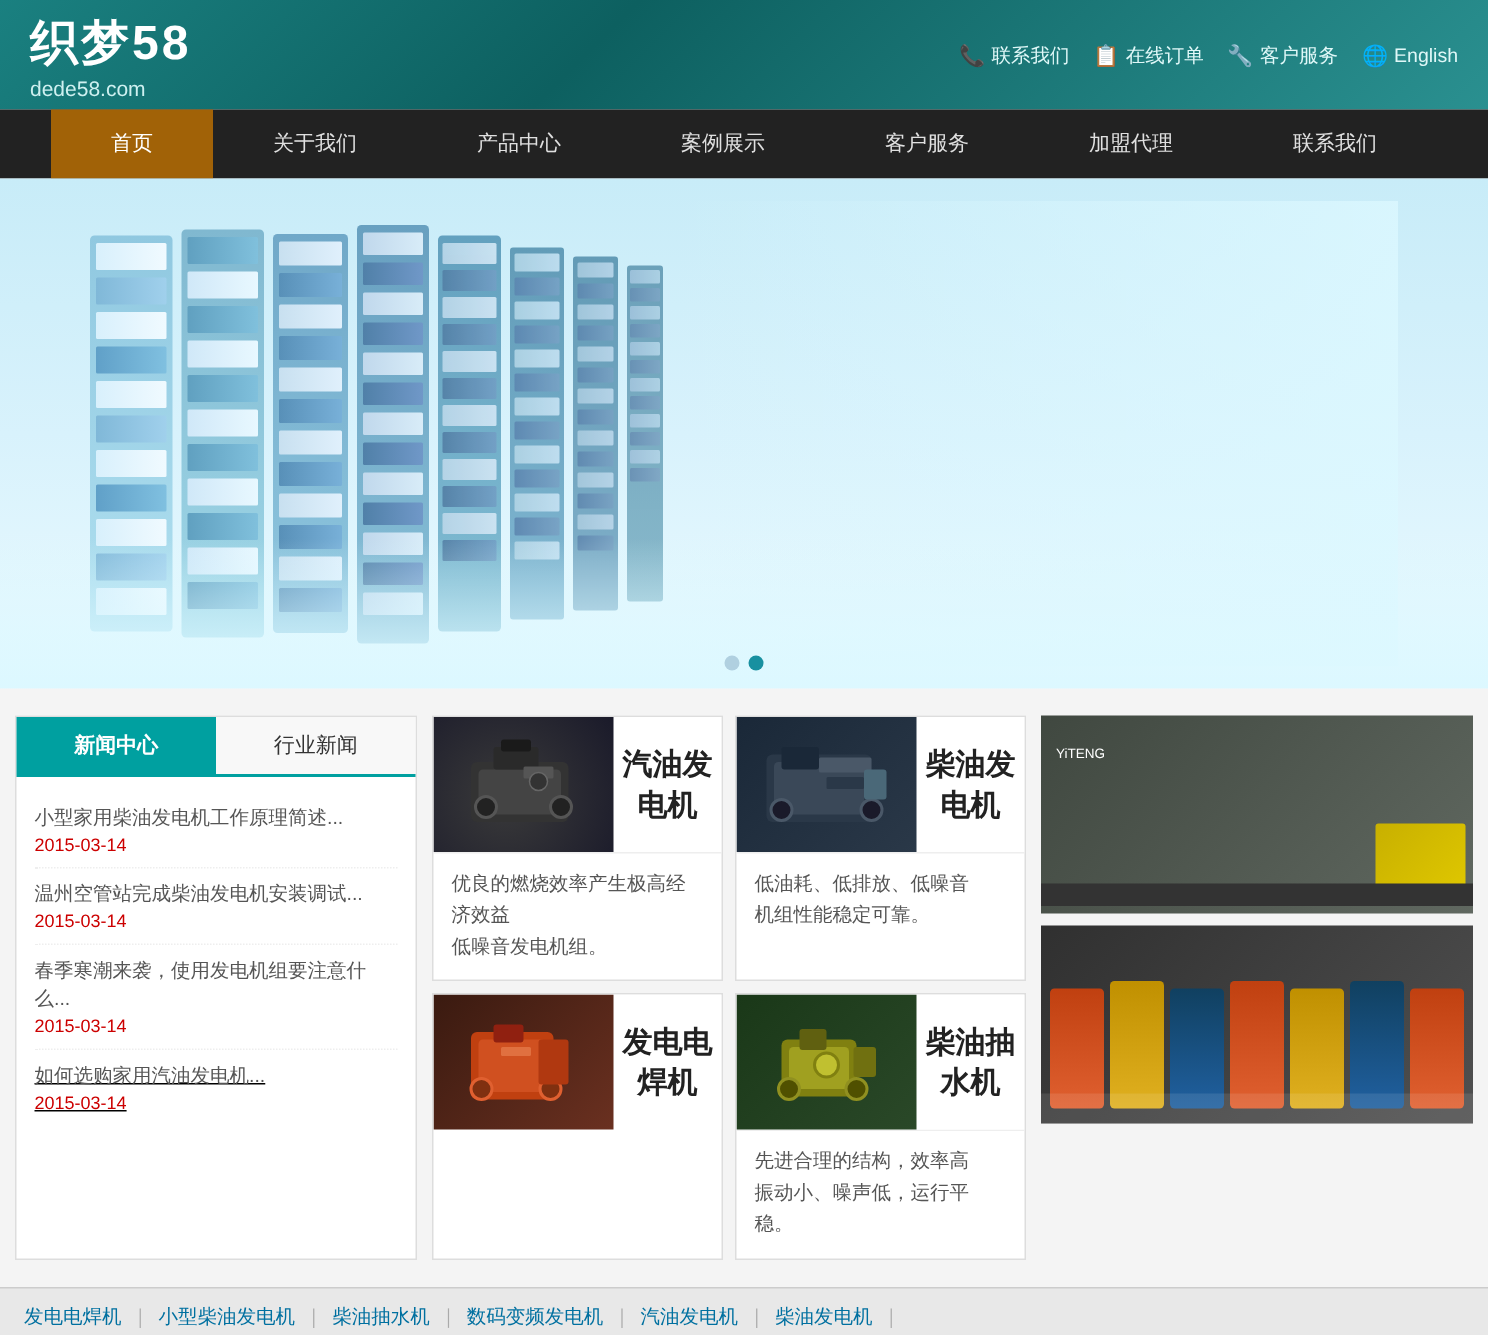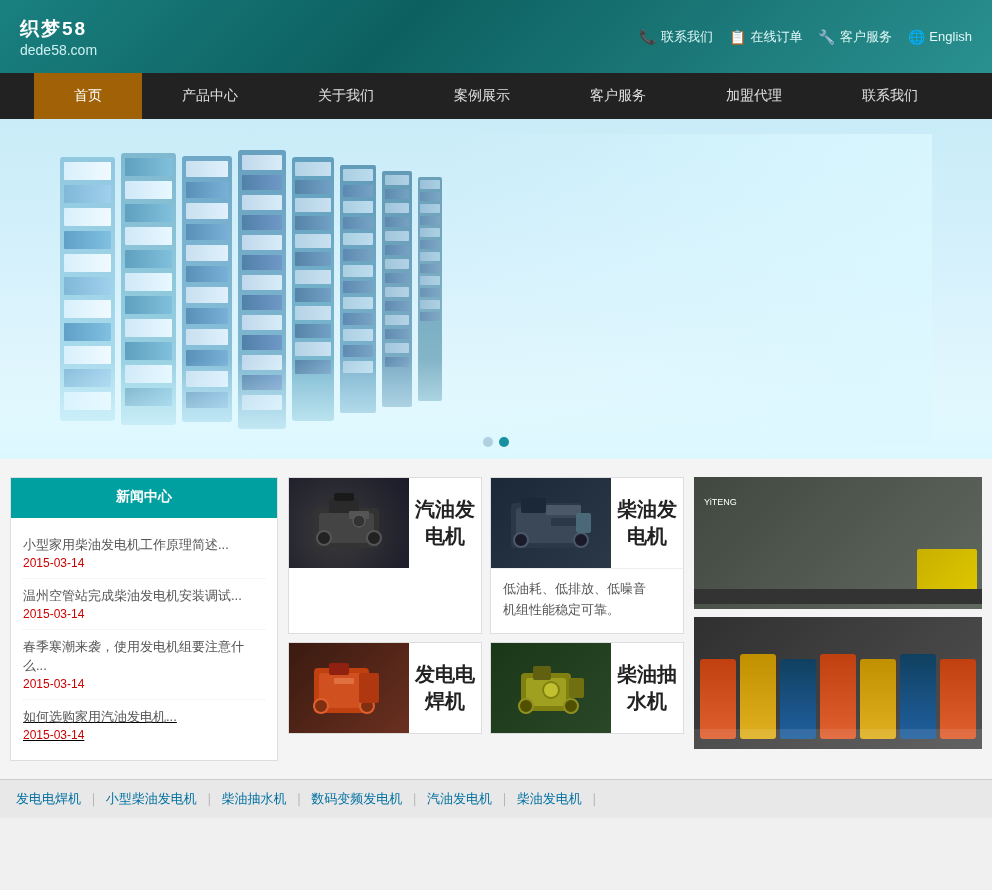--- a/index.html
+++ b/index.html
@@ -1,21 +1,21 @@
 <!DOCTYPE html>
 <html><head>
   <meta charset="utf-8">
   <style>
     * { margin: 0; padding: 0; box-sizing: border-box; }
     body { font-family: "Microsoft YaHei", SimHei, Arial, sans-serif; font-size: 13px; background: #f0f0f0; width: 992px; }
 
     
     .header { background: linear-gradient(135deg, #1a8080 0%, #0d6060 40%, #2a9090 100%); padding: 8px 20px; display: flex; align-items: center; justify-content: space-between; height: 73px; }
     .logo-area { color: white; }
-    .logo-title { font-size: 19px; font-weight: bold; color: #fff; letter-spacing: 2px; }
+    .logo-title { font-size: 32px; font-weight: bold; color: #fff; letter-spacing: 2px; }
     .logo-subtitle { font-size: 14px; color: #cef0f0; }
     .header-nav { display: flex; align-items: center; gap: 16px; }
     .header-nav-item { color: #e0f8f8; font-size: 13px; display: flex; align-items: center; gap: 4px; cursor: pointer; }
 
     
     .navbar { background: #222; display: flex; justify-content: center; }
     .navbar a { color: #e0e0e0; text-decoration: none; padding: 14px 40px; display: inline-block; font-size: 14px; }
     .navbar a:hover, .navbar a.active { color: #fff; background: #444; }
     .navbar a.active { background: #a16207; }
     .banner-dots { position: absolute; bottom: 12px; left: 50%; transform: translateX(-50%); display: flex; gap: 6px; }
@@ -98,22 +98,22 @@
     </div>
     <div class="header-nav-item">
       <span style="font-size:14px;">🌐</span>
       <span>English</span>
     </div>
   </div>
 </div>
 
 <nav class="navbar">
   <a href="#" class="active">首页</a>
+  <a href="#">关于我们</a>
   <a href="#">产品中心</a>
-  <a href="#">关于我们</a>
   <a href="#">案例展示</a>
   <a href="#">客户服务</a>
   <a href="#">加盟代理</a>
   <a href="#">联系我们</a>
 </nav>
 
 <div class="banner-bg">
   <div class="banner-content">
 
     <div style="position:absolute;left:0;top:0;width:100%;height:100%;display:flex;align-items:center;justify-content:center;gap:8px;padding:20px 80px;">
@@ -250,20 +250,21 @@
     <div class="dot"></div>
     <div class="dot active"></div>
   </div>
 </div>
 
 <div class="main">
 
   <div class="news-section">
     <div class="news-tabs">
       <div class="news-tab active">新闻中心</div>
+      <div class="news-tab">行业新闻</div>
     </div>
     <div class="news-list">
       <div class="news-item">
         <div class="news-item-title">小型家用柴油发电机工作原理简述...</div>
         <div class="news-item-date">2015-03-14</div>
       </div>
       <div class="news-item">
         <div class="news-item-title">温州空管站完成柴油发电机安装调试...</div>
         <div class="news-item-date">2015-03-14</div>
       </div>
@@ -293,20 +294,22 @@
               <rect x="30" y="15" width="30" height="15" rx="2" fill="#2a2a2a"></rect>
               <rect x="35" y="10" width="20" height="8" rx="2" fill="#1a1a1a"></rect>
               <rect x="50" y="28" width="20" height="8" rx="1" fill="#555"></rect>
               <circle cx="60" cy="38" r="6" fill="#333" stroke="#666" stroke-width="1"></circle>
             </svg>
           </div>
           <div class="product-title-area">
             <div class="product-title">汽油发电机</div>
           </div>
         </div>
+        <div class="product-desc" style="white-space: pre-line;">优良的燃烧效率产生极高经济效益
+低噪音发电机组。</div>
       </div>
       <div class="product-card">
         <div class="product-card-top">
           <div class="product-img product-img-diesel" style="background:linear-gradient(135deg,#1a2838,#2a3848);">
 
             <svg width="100" height="80" viewBox="0 0 100 80">
               <rect x="10" y="20" width="70" height="45" rx="4" fill="#2a3848"></rect>
               <rect x="15" y="25" width="60" height="35" rx="3" fill="#3a4858"></rect>
               <rect x="20" y="15" width="25" height="15" rx="2" fill="#1a2838"></rect>
               <circle cx="20" cy="57" r="7" fill="#1a1a2a" stroke="#4a5868" stroke-width="2"></circle>
@@ -356,20 +359,22 @@
               <circle cx="70" cy="58" r="7" fill="#505000" stroke="#909020" stroke-width="2"></circle>
               <rect x="32" y="18" width="18" height="14" rx="2" fill="#606010"></rect>
               <rect x="68" y="30" width="15" height="20" rx="2" fill="#707010"></rect>
               <circle cx="50" cy="42" r="8" fill="#c0c030" stroke="#808010" stroke-width="2"></circle>
             </svg>
           </div>
           <div class="product-title-area">
             <div class="product-title">柴油抽水机</div>
           </div>
         </div>
+        <div class="product-desc" style="white-space: pre-line;">先进合理的结构，效率高
+振动小、噪声低，运行平稳。</div>
       </div>
     </div>
   </div>
 
   <div class="photos-section">
 
     <div style="display:flex;gap:4px;height:132px;">
 
 
       <div style="flex:1;background:linear-gradient(135deg,#404840,#606860);position:relative;overflow:hidden;">

